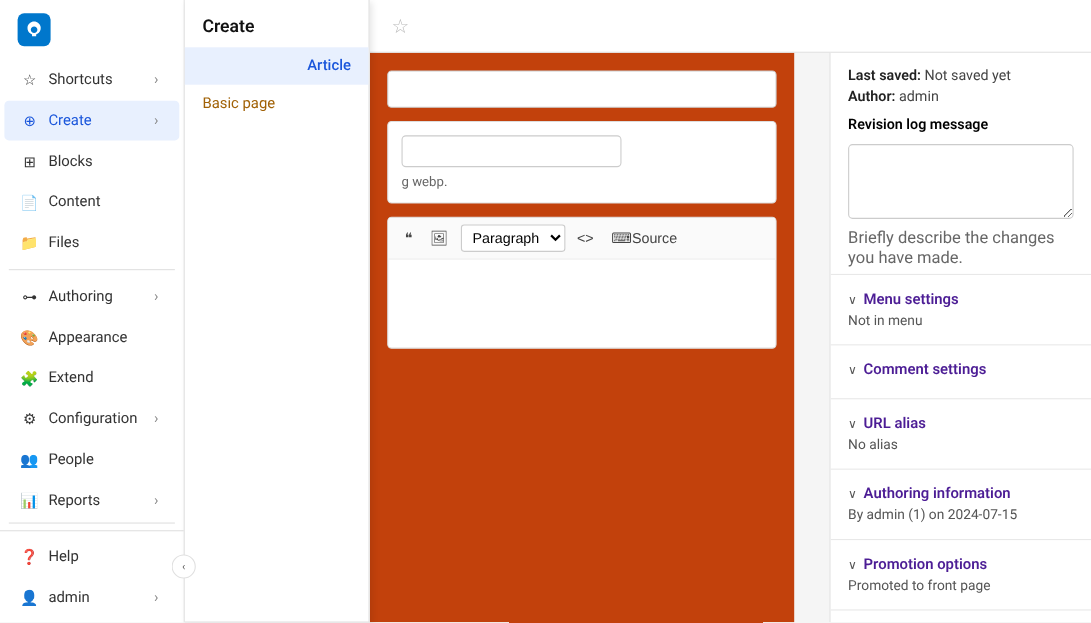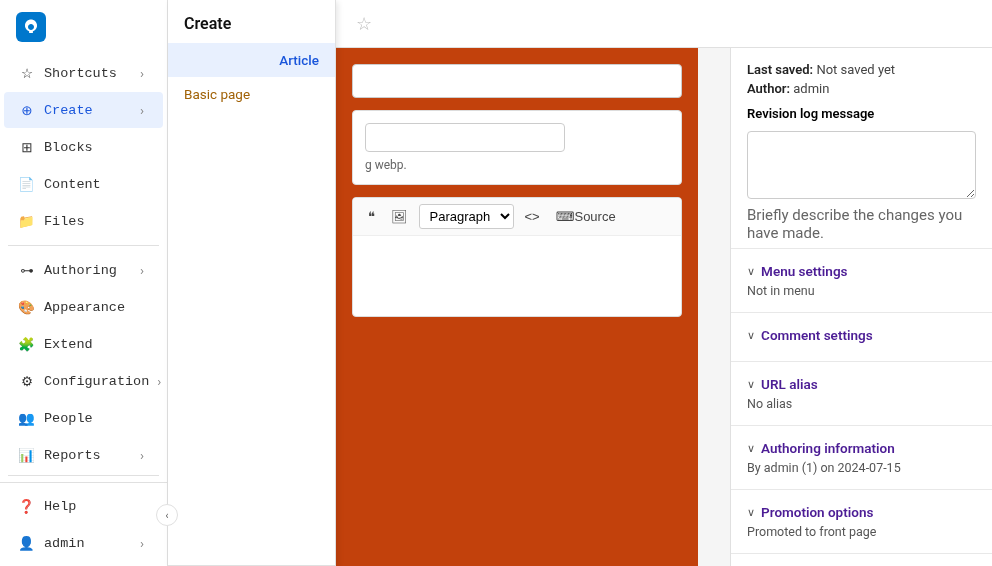--- a/index.html
+++ b/index.html
@@ -39,21 +39,21 @@
       cursor: pointer;
       color: #333;
       font-size: 13.5px;
       border-radius: 4px;
       margin: 1px 4px;
       gap: 8px;
       user-select: none;
     }
     .sidebar-item.active { background: #e8f0fe; color: #1a56db; }
     .sidebar-item .item-icon { width: 18px; height: 18px; flex-shrink: 0; display: flex; align-items: center; justify-content: center; }
-    .sidebar-item .item-label { flex: 1; font-family: Liberation Mono, monospace; }
+    .sidebar-item .item-label { flex: 1; }
     .sidebar-item .chevron { width: 14px; height: 14px; display: flex; align-items: center; justify-content: center; color: #888; }
 
     .sidebar-divider { height: 1px; background: #e0e0e0; margin: 6px 8px; }
     .sidebar-bottom { padding: 4px 0; border-top: 1px solid #e0e0e0; }
 
     .collapse-btn {
       position: absolute;
       left: 156px;
       bottom: 40px;
       width: 22px;
@@ -188,21 +188,21 @@
       font-size: 13px;
       background: #fff;
     }
     .editor-body {
       min-height: 80px;
       padding: 10px;
     }
 
     
     .right-panel {
-      width: 262px;
+      width: 238px;
       background: #fff;
       border-left: 1px solid #e0e0e0;
       overflow-y: auto;
       flex-shrink: 0;
       font-size: 13px;
       margin-left: 32px;
     }
 
     .panel-section {
       border-bottom: 1px solid #e8e8e8;

